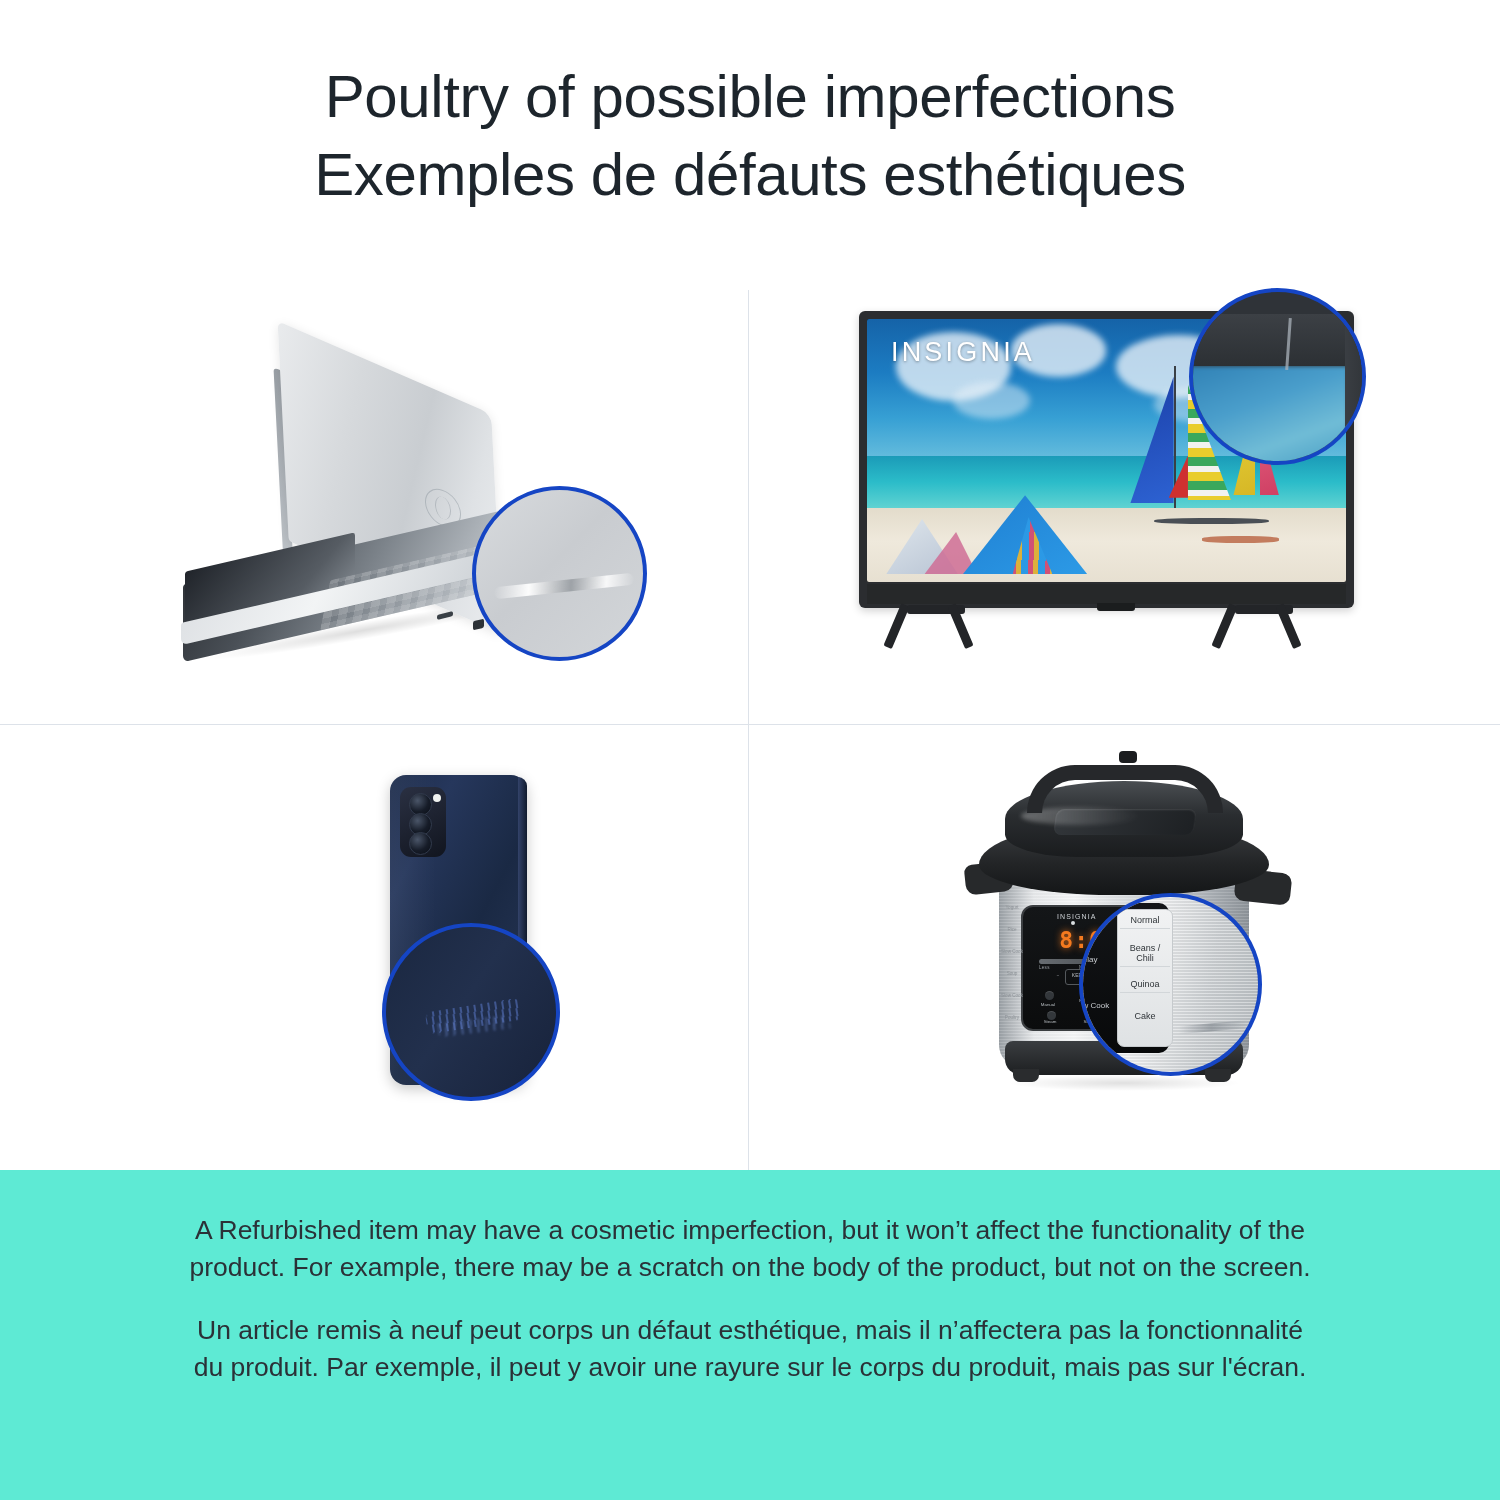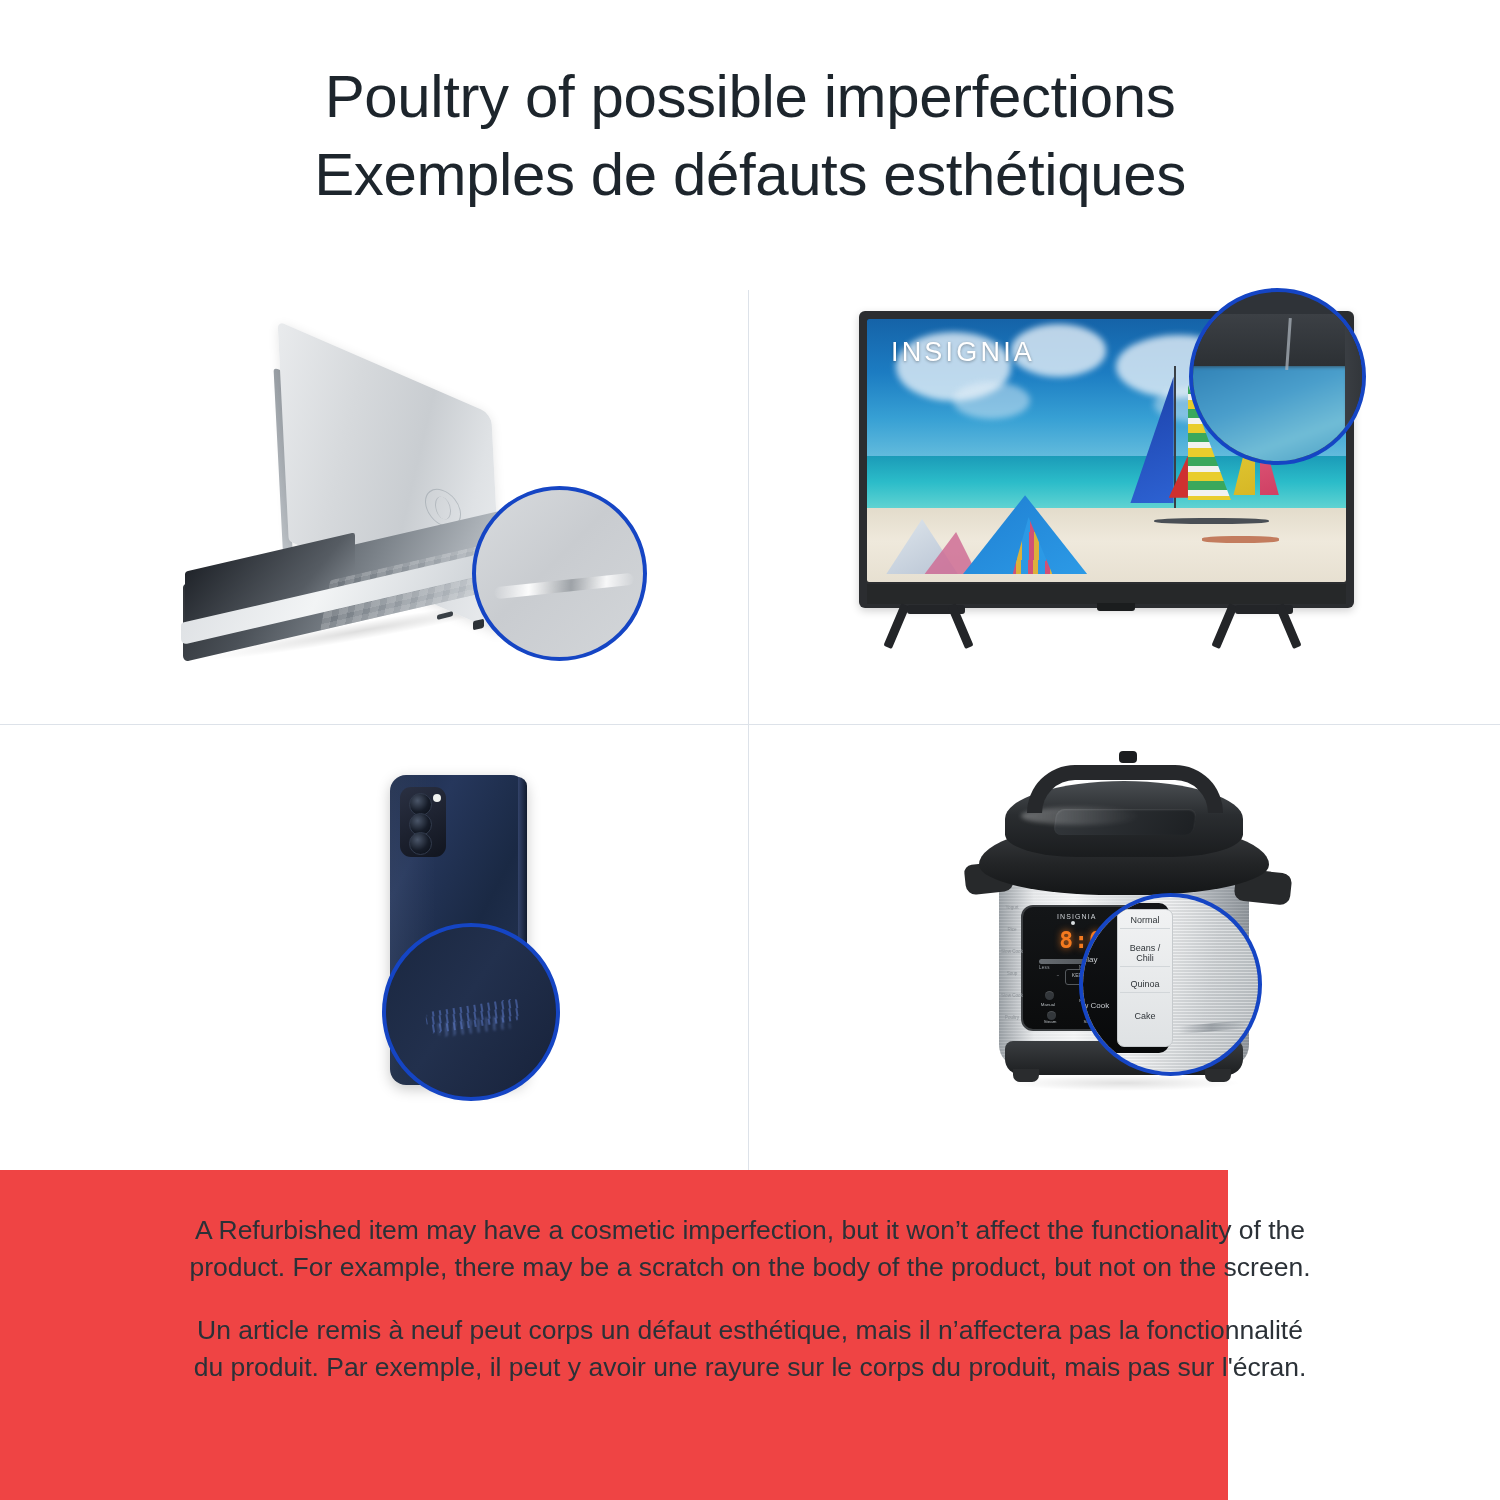--- a/index.html
+++ b/index.html
@@ -360,22 +360,22 @@
     background:linear-gradient(95deg,rgba(255,255,255,0),rgba(110,118,126,.5) 45%,rgba(255,255,255,0));
     filter:blur(.6px);
   }
   .cooker-shadow{
     position:absolute;left:48px;top:330px;width:234px;height:16px;
     background:radial-gradient(ellipse at 50% 50%,rgba(0,0,0,.12),rgba(0,0,0,0) 70%);
   }
 
   
   .footer{
-    position:absolute;left:0;top:1170px;width:1228px;height:330px;
-    background:#ef4444;
+    position:absolute;left:0;top:1170px;width:1500px;height:330px;
+    background:#5eead4;
   }
   .footer-inner{
     position:absolute;left:180px;top:42px;width:1140px;text-align:center;
   }
   .footer-p{
     font-size:26.5px;line-height:37px;color:#2b3137;font-weight:400;
     margin:0 0 26px 0;
   }
   .footer-p:last-child{margin-bottom:0;}
 </style>

